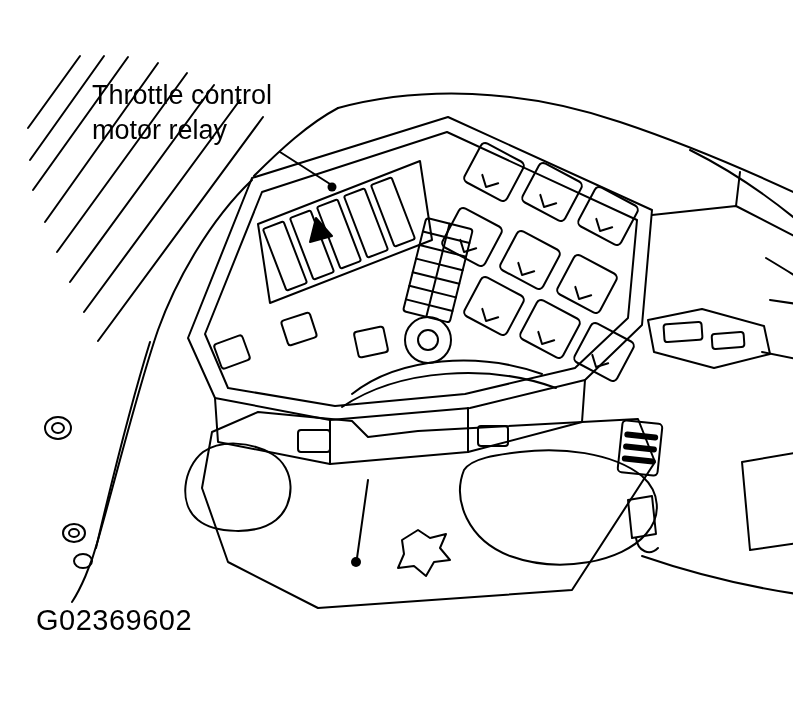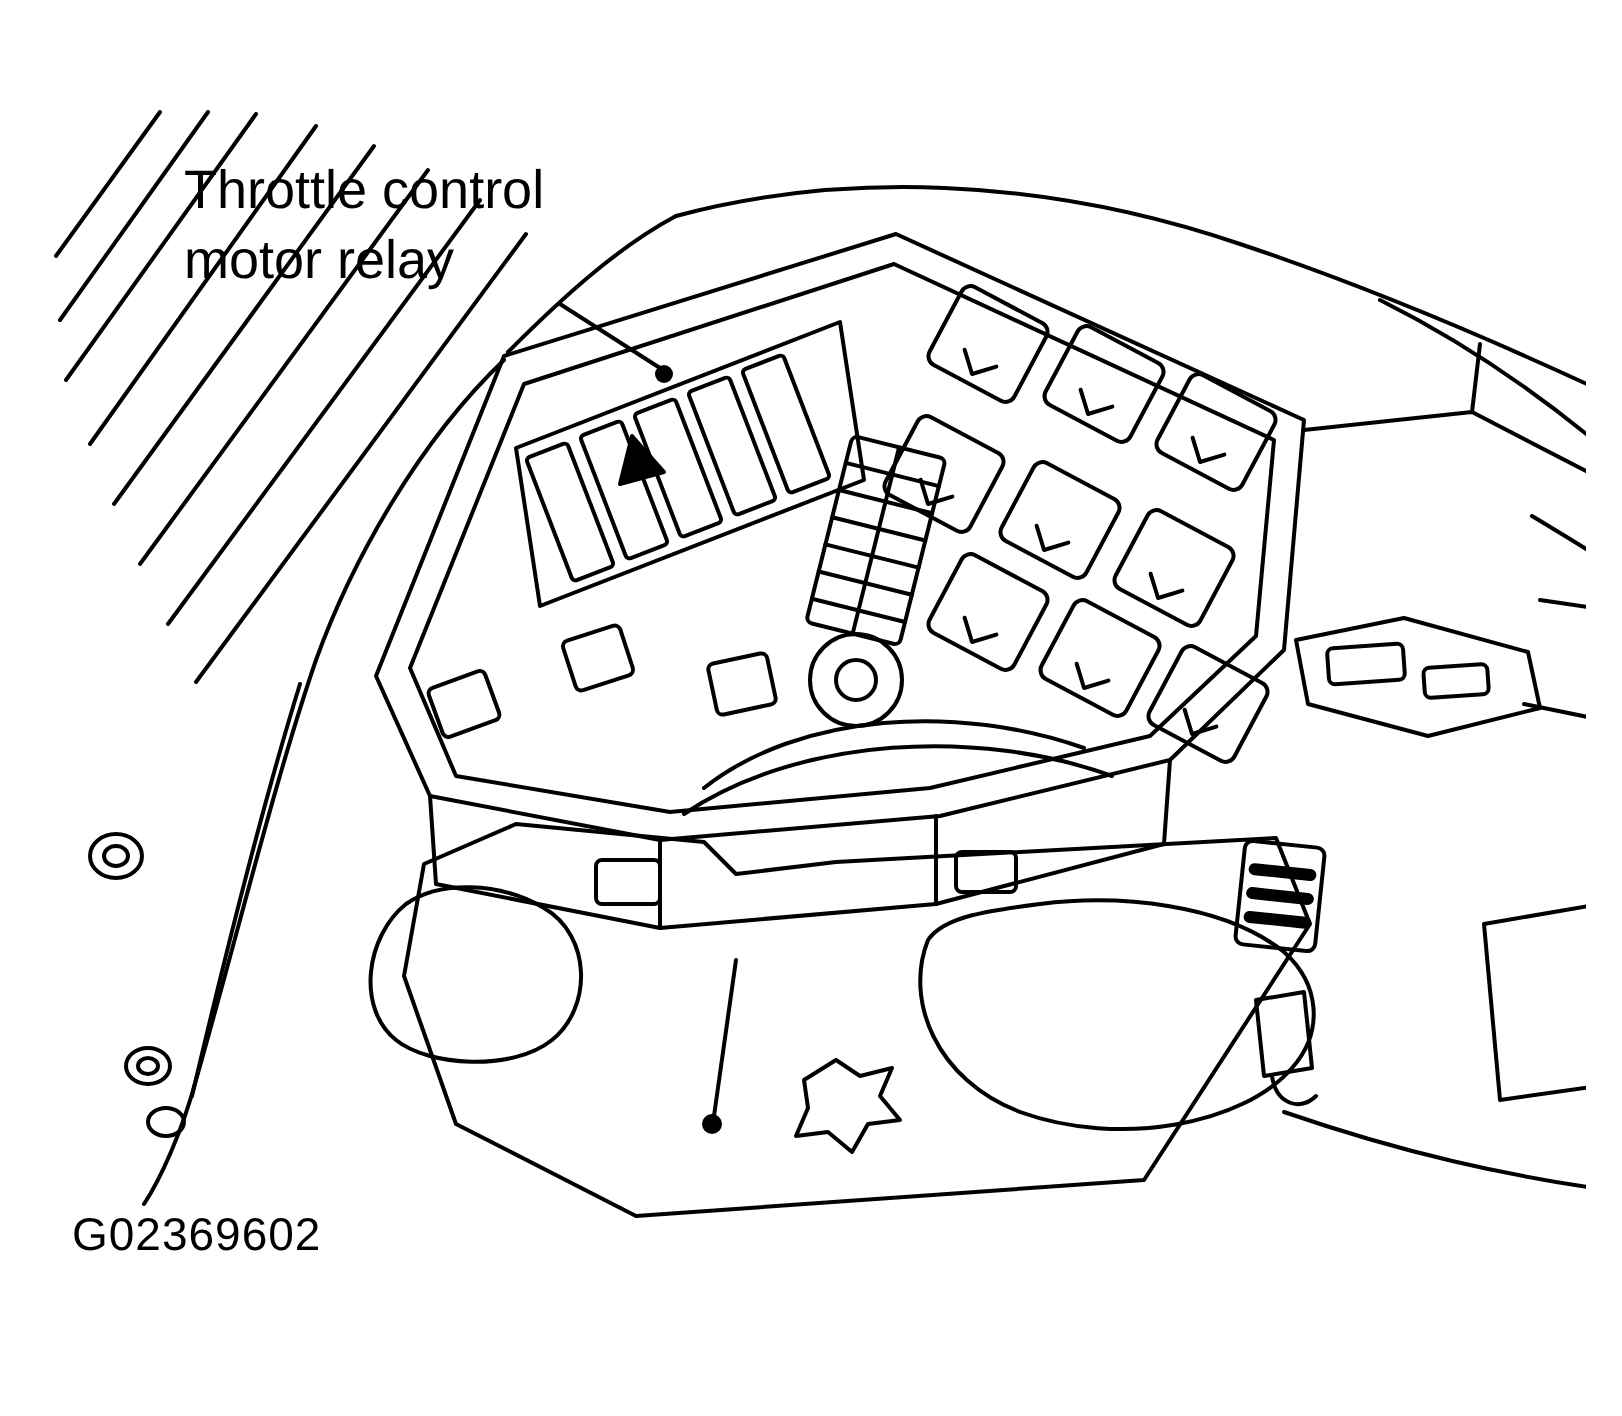--- a/index.html
+++ b/index.html
@@ -19,21 +19,21 @@
     line-height: 1.3;
     white-space: pre-line;
     color: #000000;
   }
   .label-throttle { left: 92px; top: 78px; }
   .label-battery  { left: 287px; top: 443px; }
   .figure-id {
     position: absolute;
     left: 36px;
     top: 604px;
-    font-size: 23px;
+    font-size: 29px;
     letter-spacing: 0.5px;
     color: #000000;
   }
 </style>
 </head>
 <body>
 
 <div class="figure-canvas">
 
   <svg width="811" height="708" viewBox="0 0 811 708" stroke="#000000" fill="none" stroke-width="2" stroke-linecap="round" stroke-linejoin="round">

